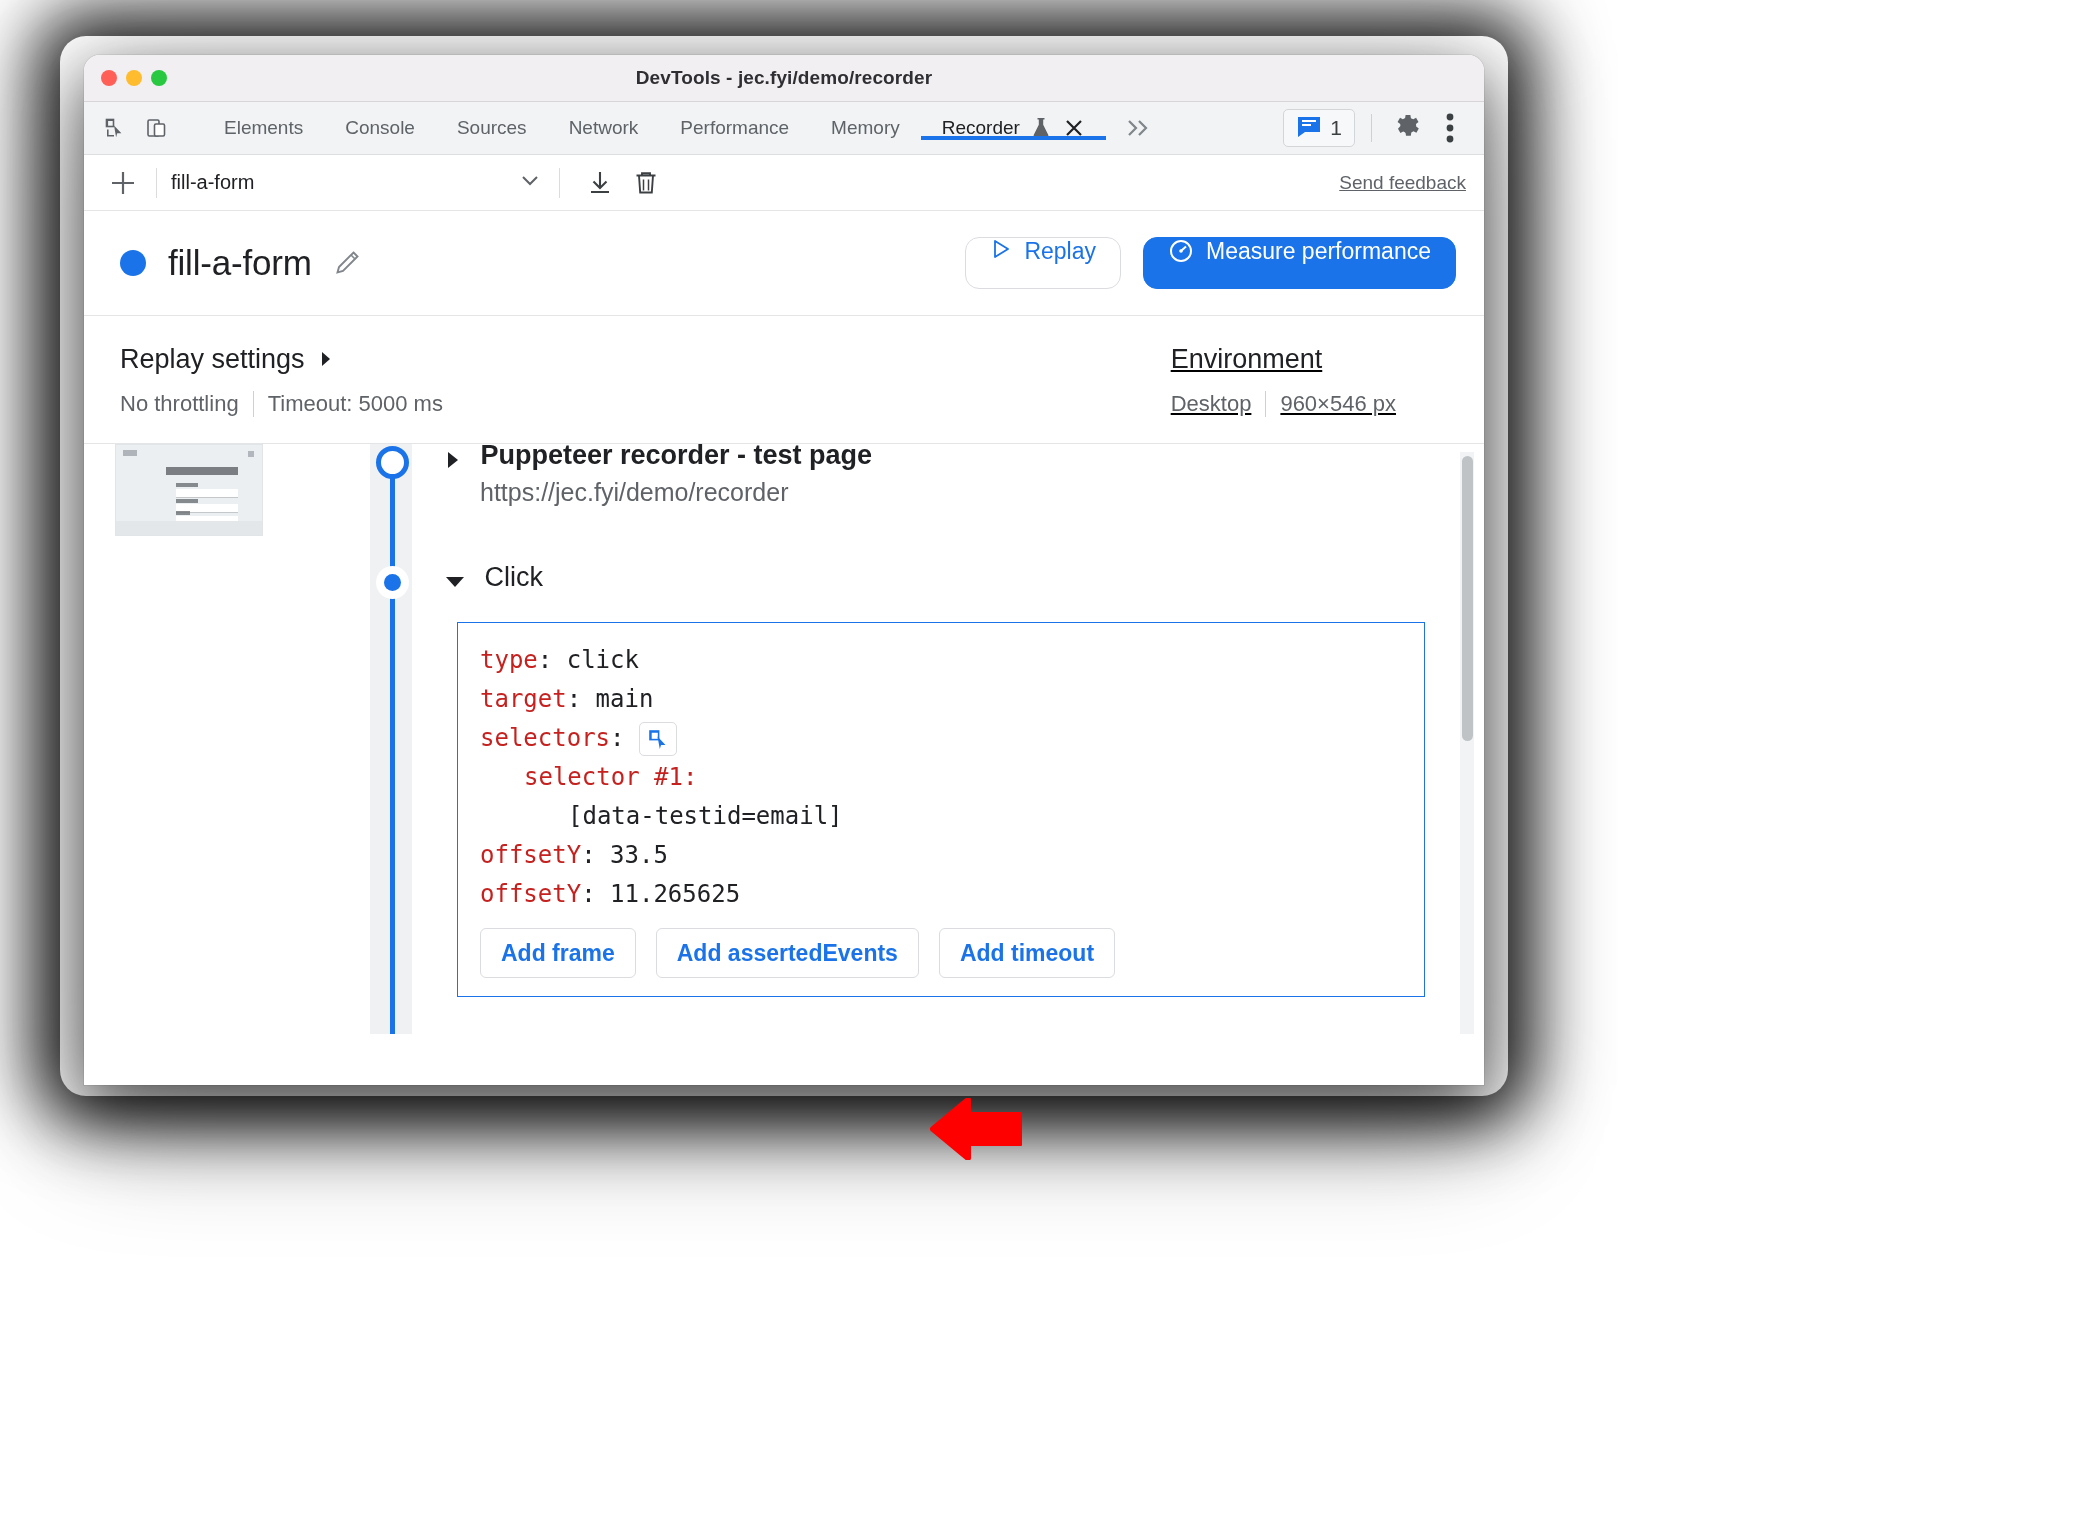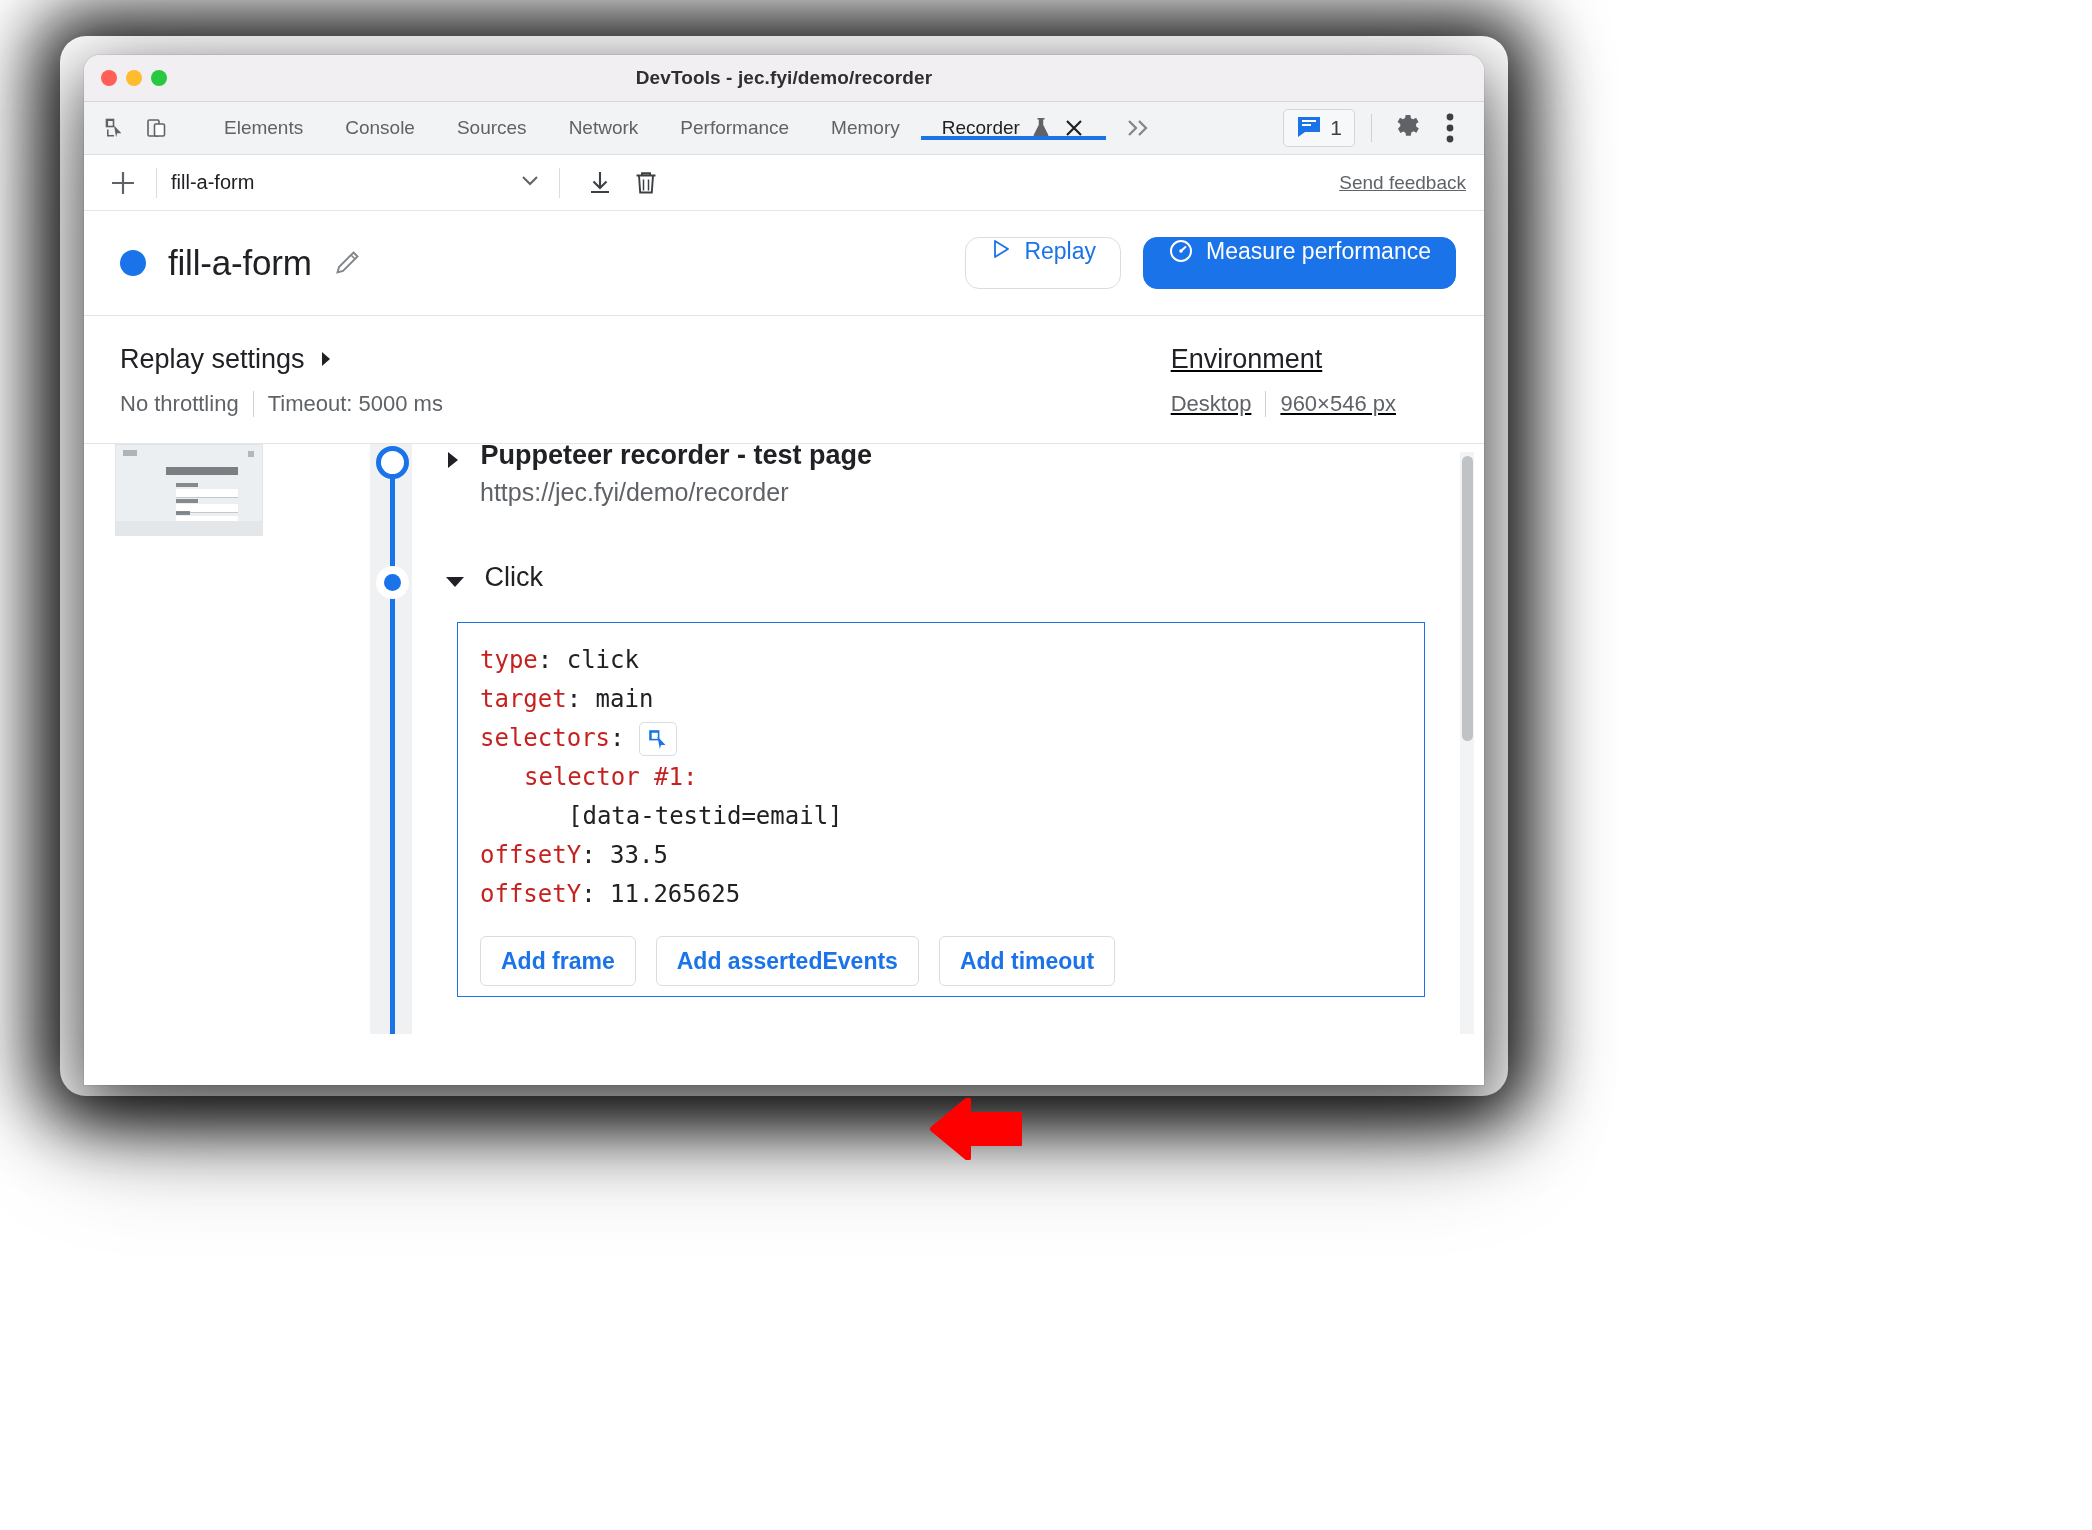--- a/index.html
+++ b/index.html
@@ -356,21 +356,21 @@
     justify-content: center;
     width: 38px; height: 34px;
     border: 1px solid #dadce0;
     border-radius: 5px;
     margin-left: 14px;
     background: #fff;
   }
   .card-btns {
     display: flex;
     gap: 20px;
-    margin-top: 22px;
+    margin-top: 14px;
   }
   .card-btn {
     border: 1px solid #dadce0;
     border-radius: 6px;
     background: #fff;
     color: #1a73e8;
     font-size: 23px;
     font-weight: bold;
     height: 50px;
     padding: 0 20px;

